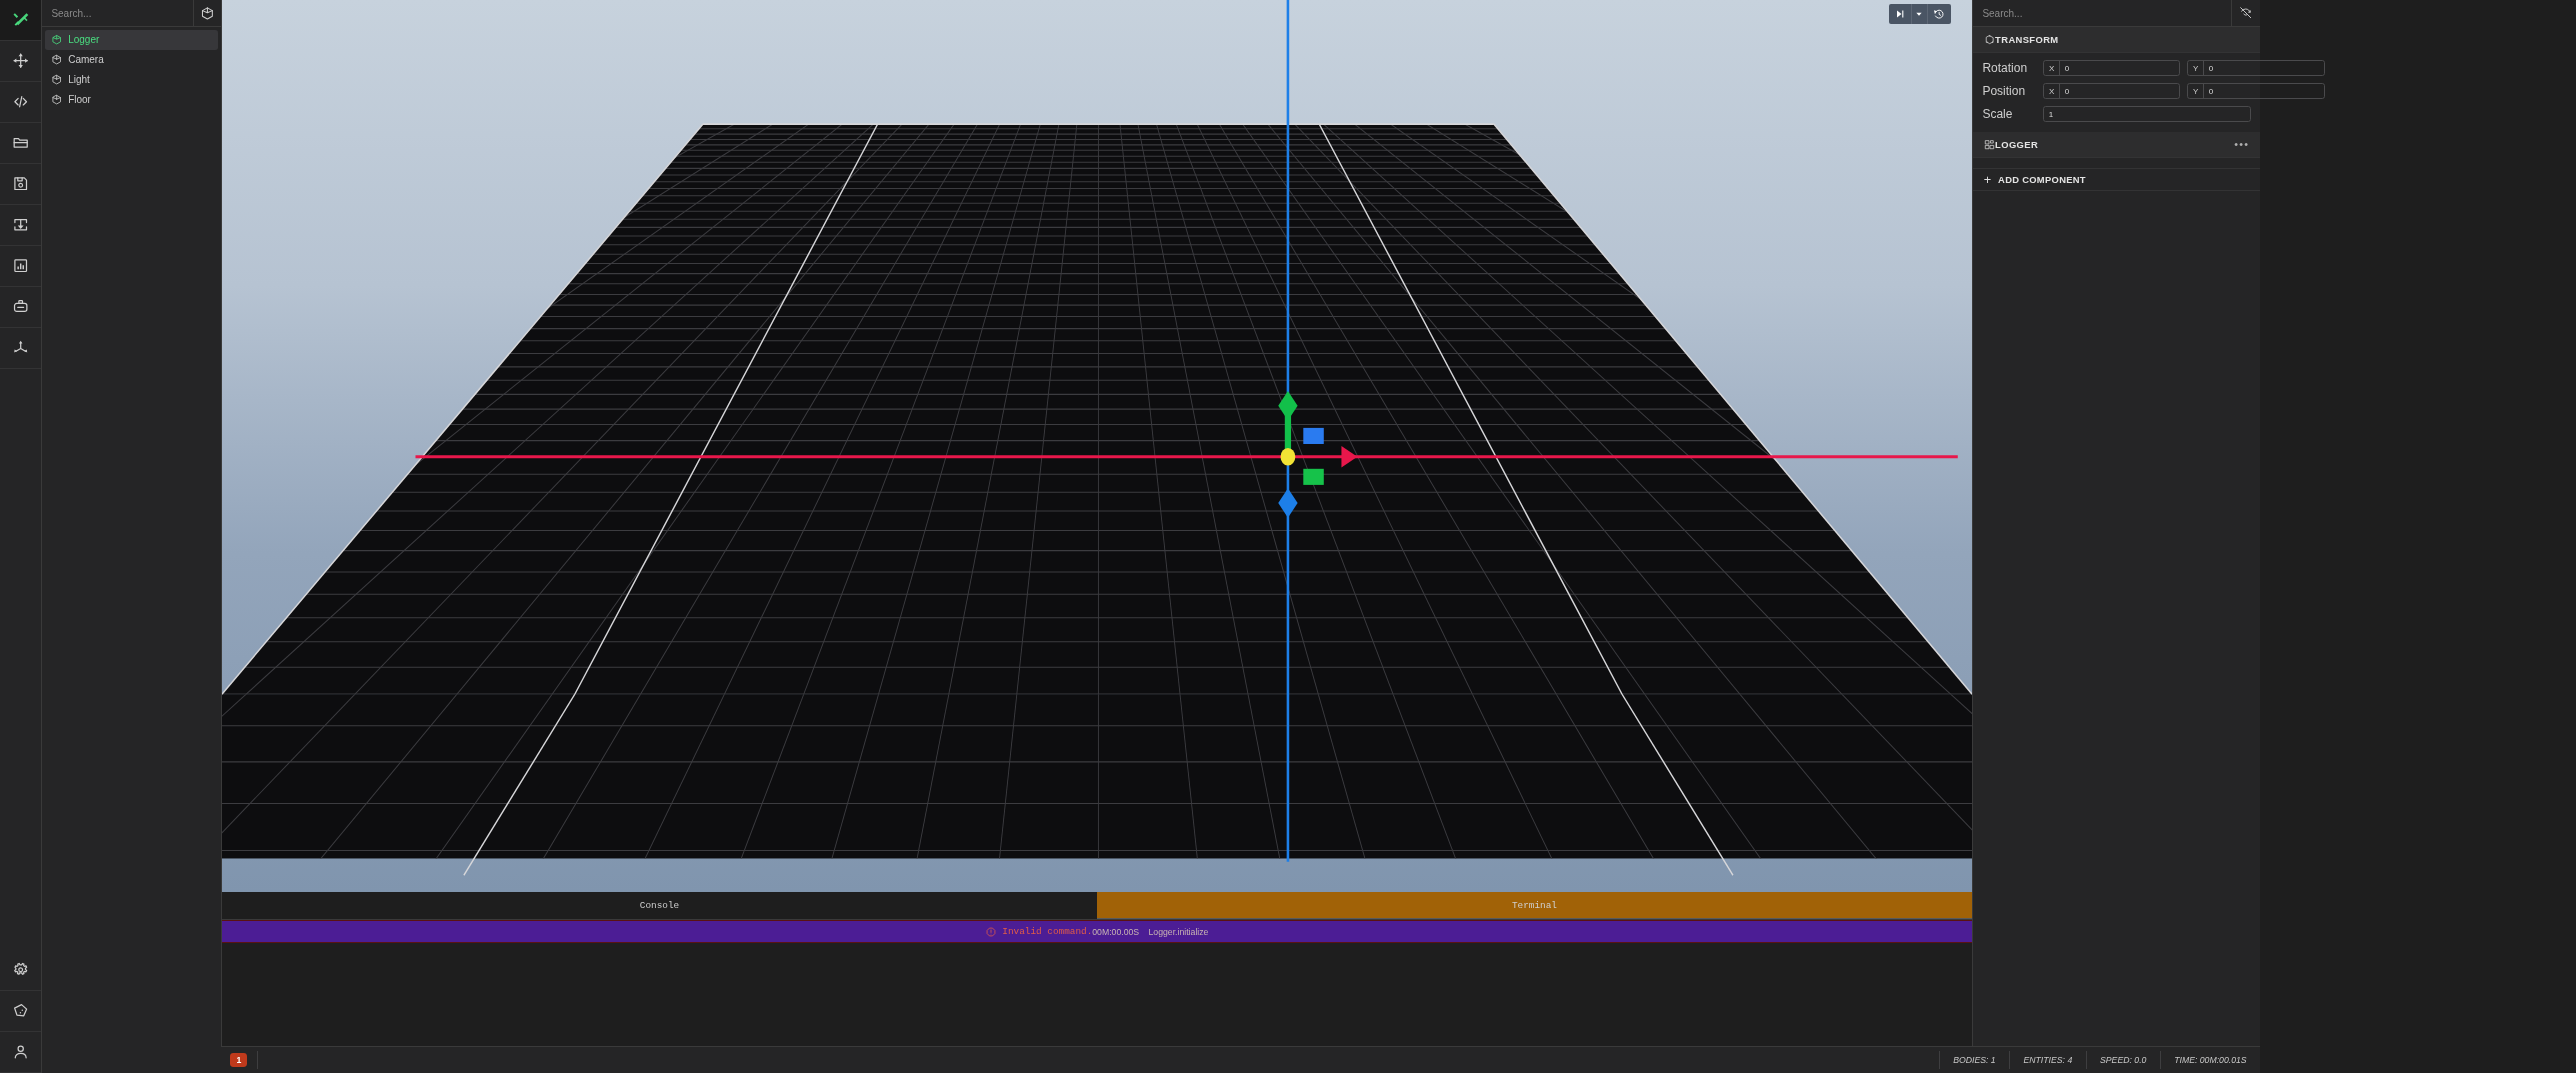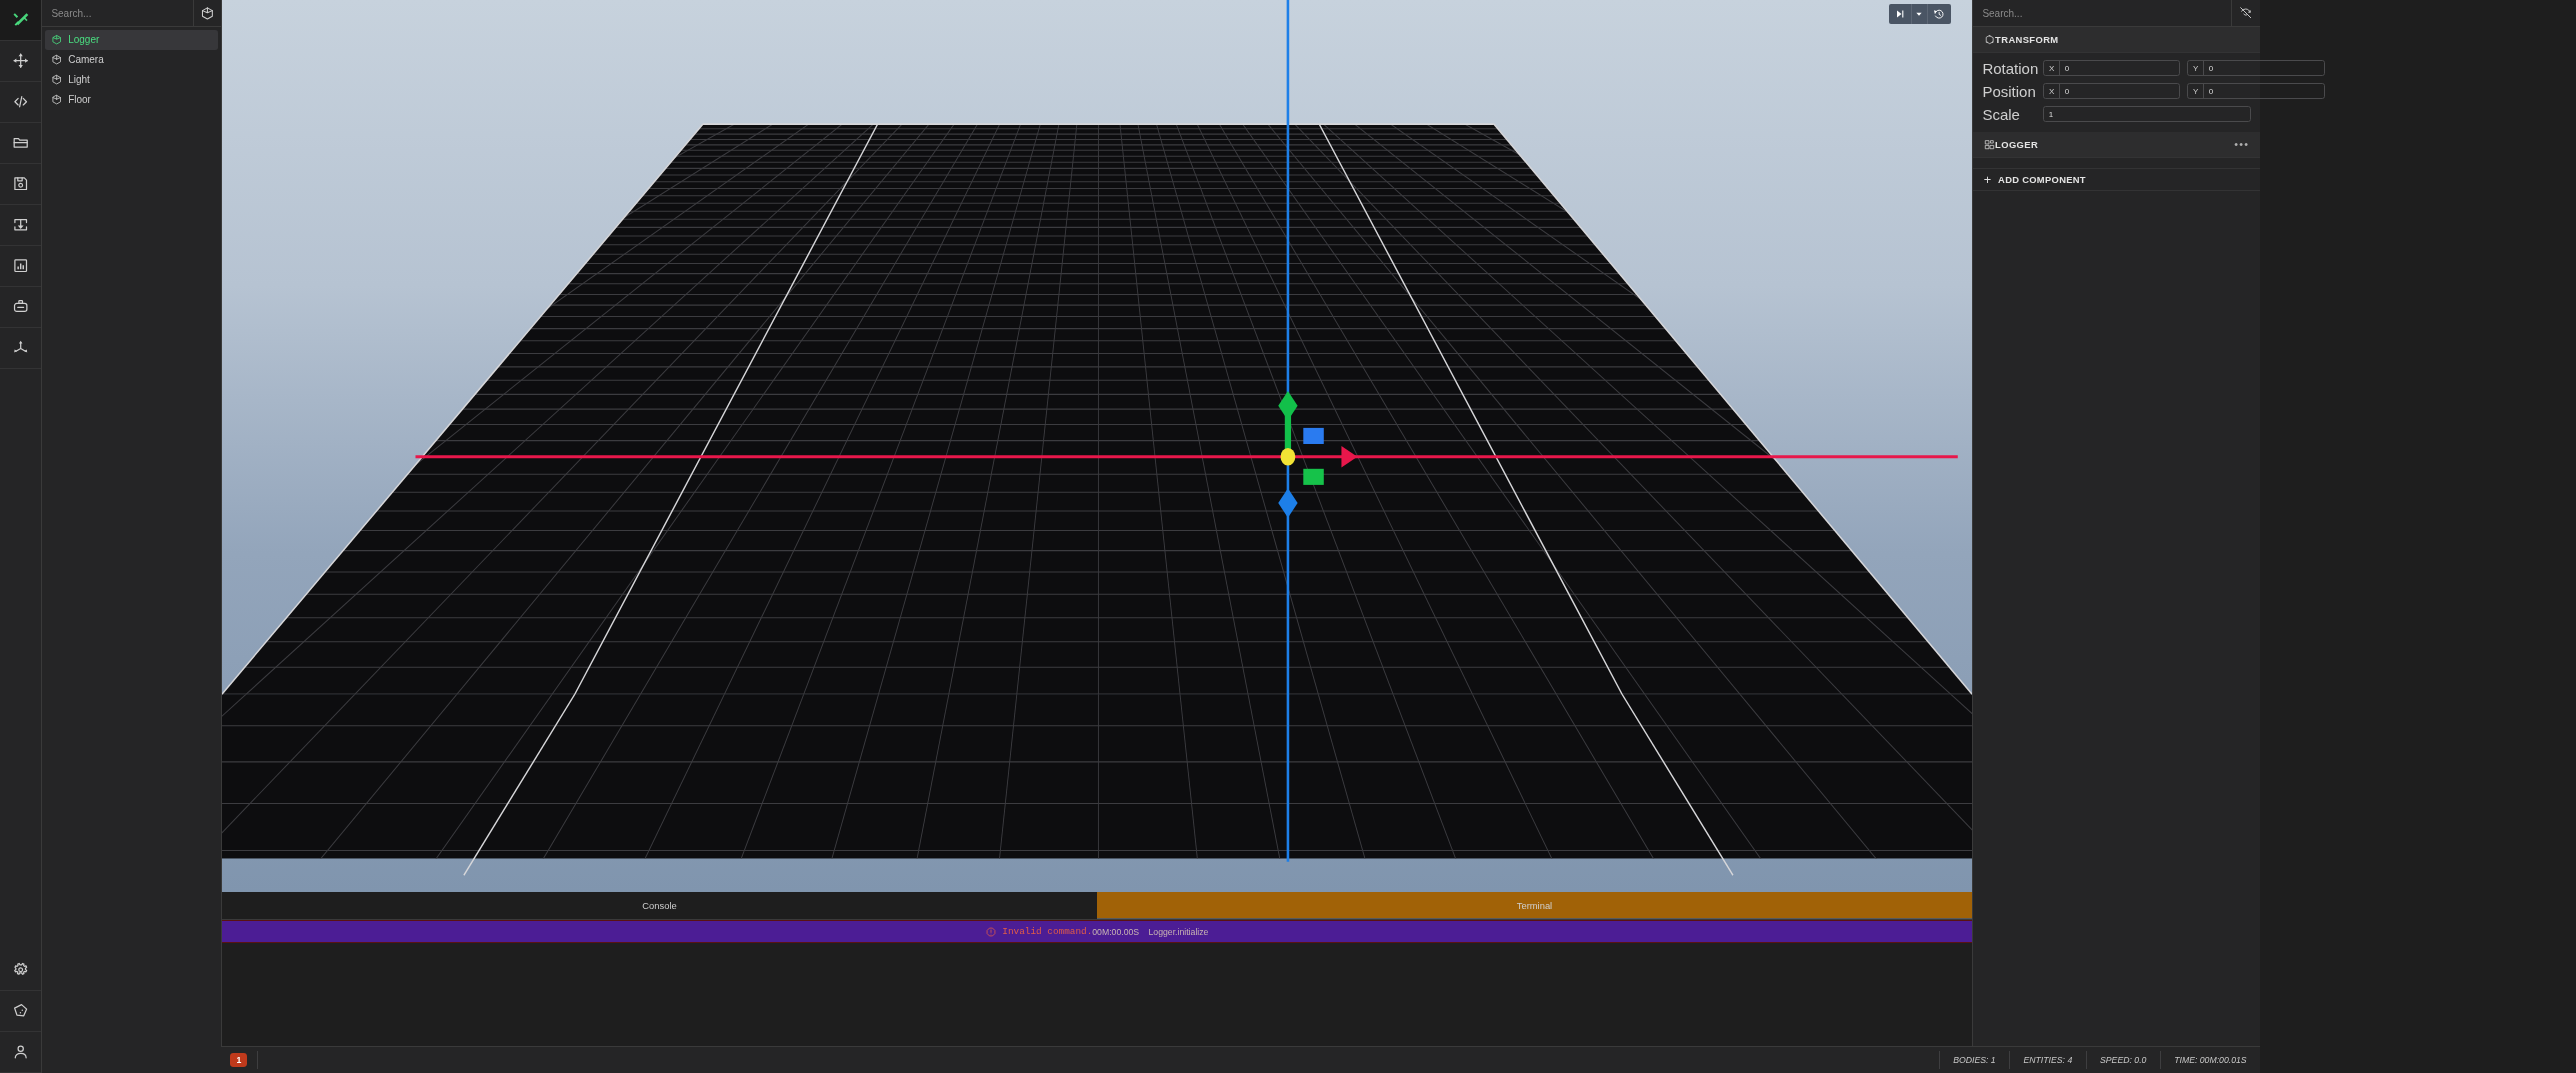--- a/index.html
+++ b/index.html
@@ -95,20 +95,21 @@
   .gizmo { position: absolute; left: 0; top: 0; width: 100%; height: 100%; pointer-events: none; }
 
   
   .dock { flex: 1 1 auto; display: flex; flex-direction: column; background: #1e1e1e; min-height: 0; }
   .dock-tabs { display: flex; height: 28px; border-bottom: 0.7px solid #3a3a3a; }
   .dock-tab {
     flex: 1 1 50%;
     display: flex; align-items: center; justify-content: center;
     font-size: 9.4px; color: #cfcfcf; cursor: pointer;
     background: #1e1e1e;
+    font-family: Liberation Mono, monospace;
   }
   .dock-tab.active { background: #a16207; border-bottom: 0.7px solid #5a5a5a; }
   .dock-body { flex: 1 1 auto; overflow: hidden; }
   .log-row {
     display: flex; align-items: center; justify-content: center;
     height: 23px; padding: 0 10.7px;
     background: #4c1d95;
     border-top: 0.7px solid #5a1212; border-bottom: 0.7px solid #5a1212;
   }
   .log-left { display: flex; align-items: center; gap: 6.7px; }
@@ -160,21 +161,21 @@
   .comp-head {
     display: flex; align-items: center; 
     height: 25.5px; padding: 0 10.7px; background: #2d2d2e;
     border-bottom: 0.7px solid #333334; cursor: pointer;
   }
   .comp-head svg { width: 11.4px; height: 11.4px; flex: 0 0 11.4px; }
   .comp-title { font-size: 9.4px; font-weight: bold; letter-spacing: 0.4px; color: #e4e4e4; }
   .comp-more { margin-left: auto; color: #b0b0b0; font-size: 10.7px; letter-spacing: 1.3px; cursor: pointer; }
   .comp-body { padding: 4px 9.4px 6.7px 9.4px; }
   .prop-row { display: flex; align-items: center; height: 23px; gap: 6.7px; }
-  .prop-label { width: 54px; flex: 0 0 54px; font-size: 15px; color: #cfcfcf; }
+  .prop-label { width: 54px; flex: 0 0 54px; font-size: 12px; color: #cfcfcf; }
   .vec { display: flex; gap: 6.7px; flex: 1 1 auto; }
   .vfield {
     flex: 1 1 0; display: flex; align-items: stretch;
     border: 0.7px solid #4a4a4c; border-radius: 2.7px; height: 16px; overflow: hidden;
   }
   .vaxis {
     width: 16px; flex: 0 0 16px;
     display: flex; align-items: center; justify-content: center;
     font-size: 8px; color: #cfcfcf; border-right: 0.7px solid #4a4a4c;
   }

